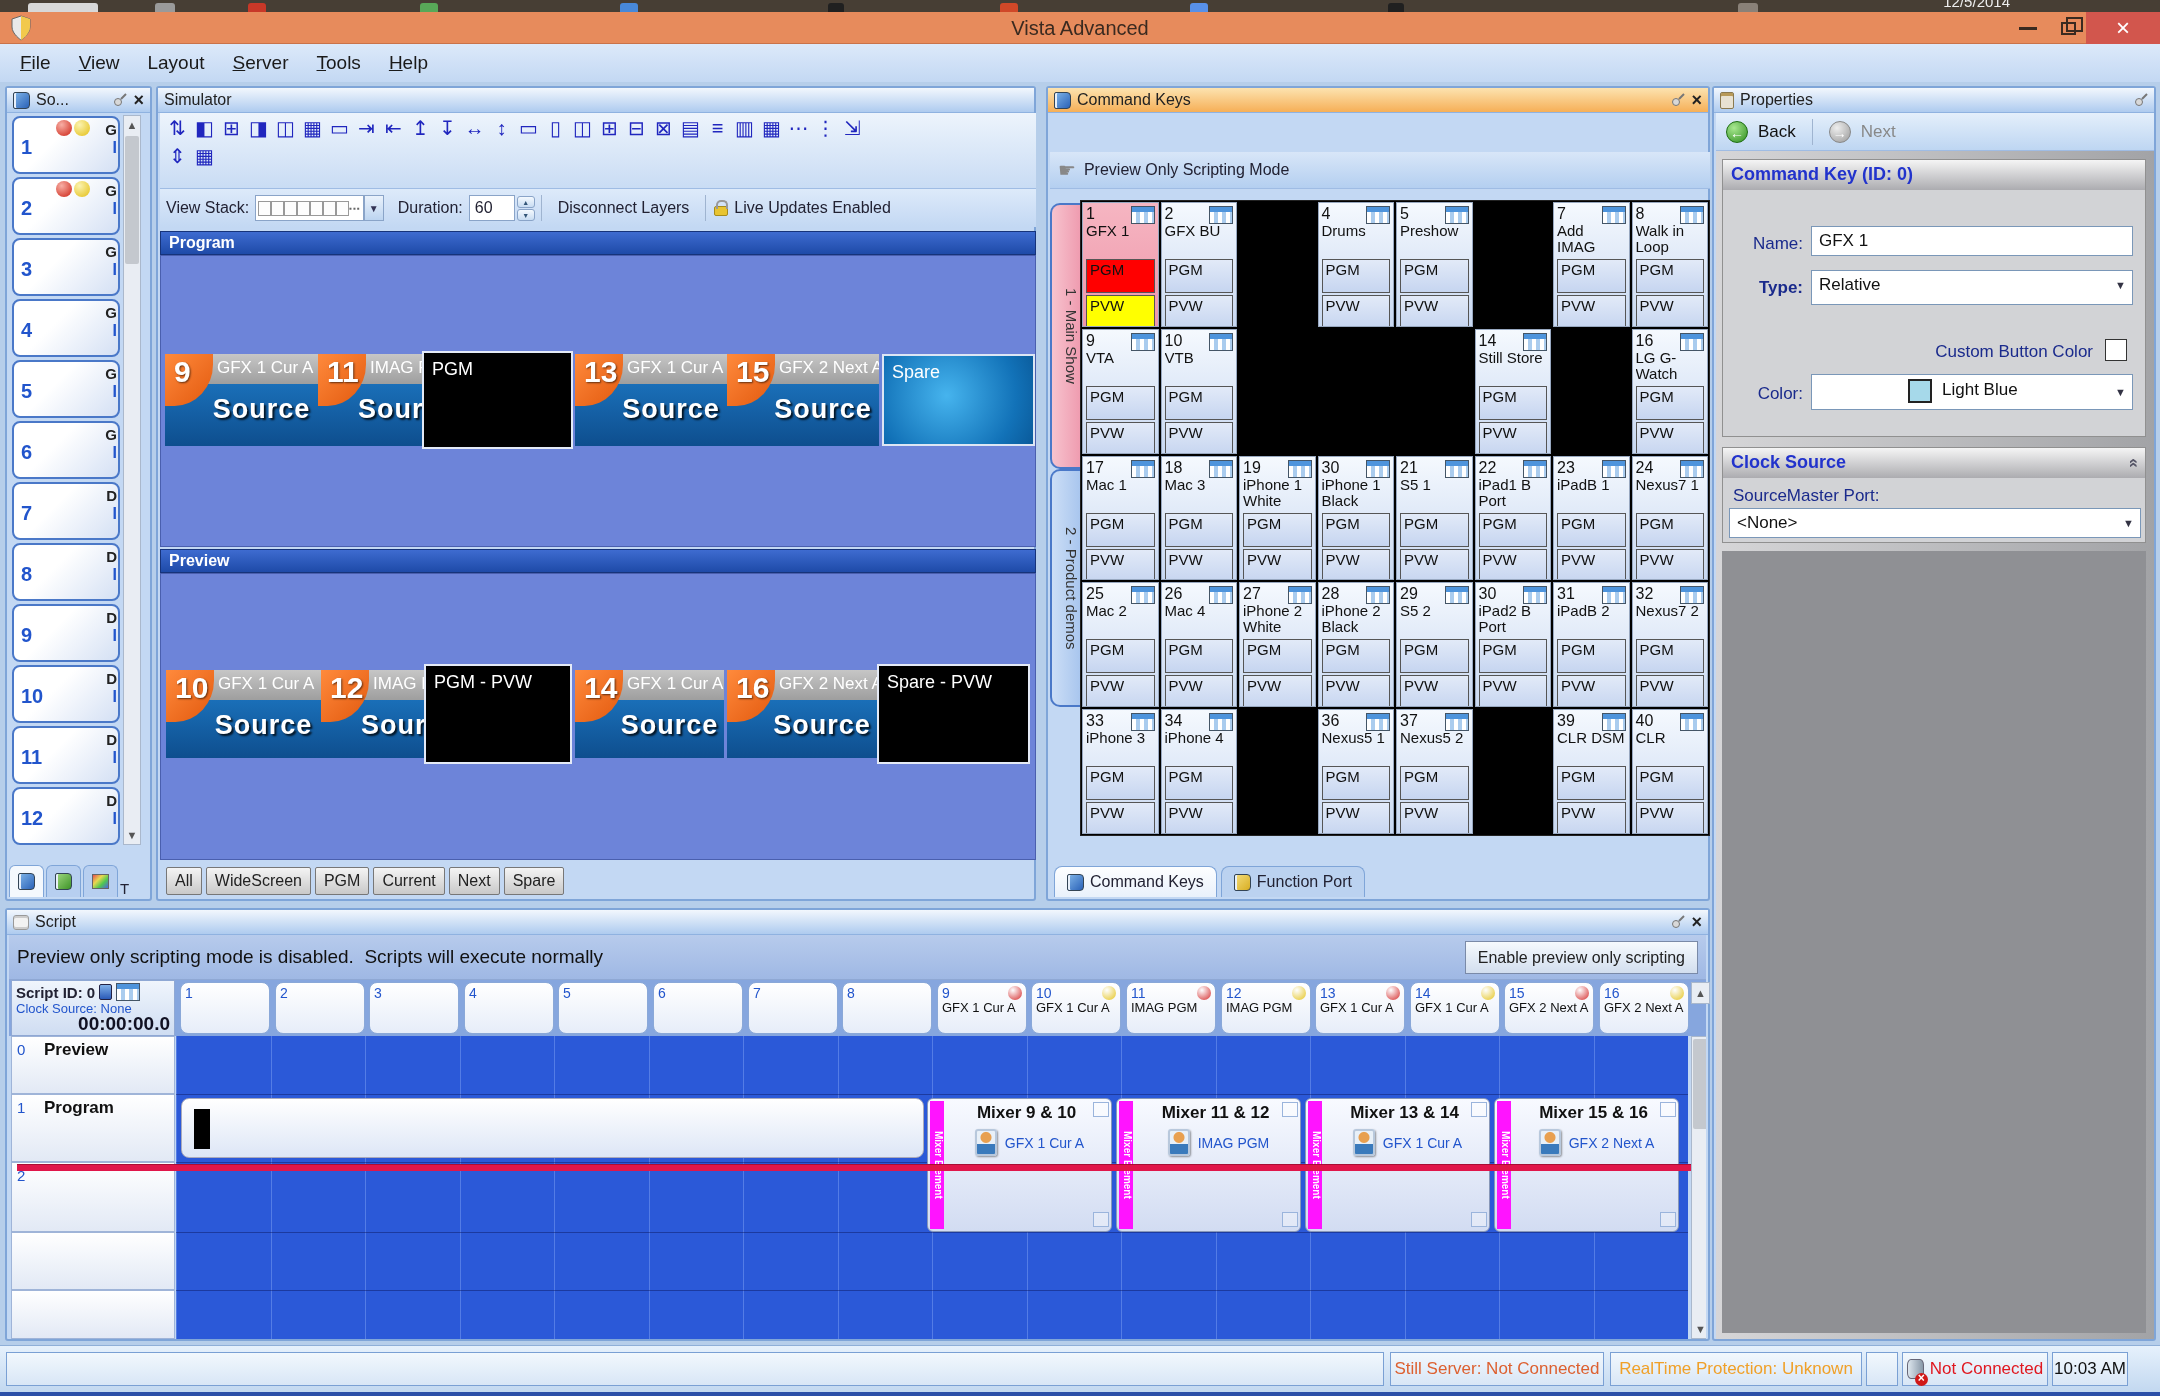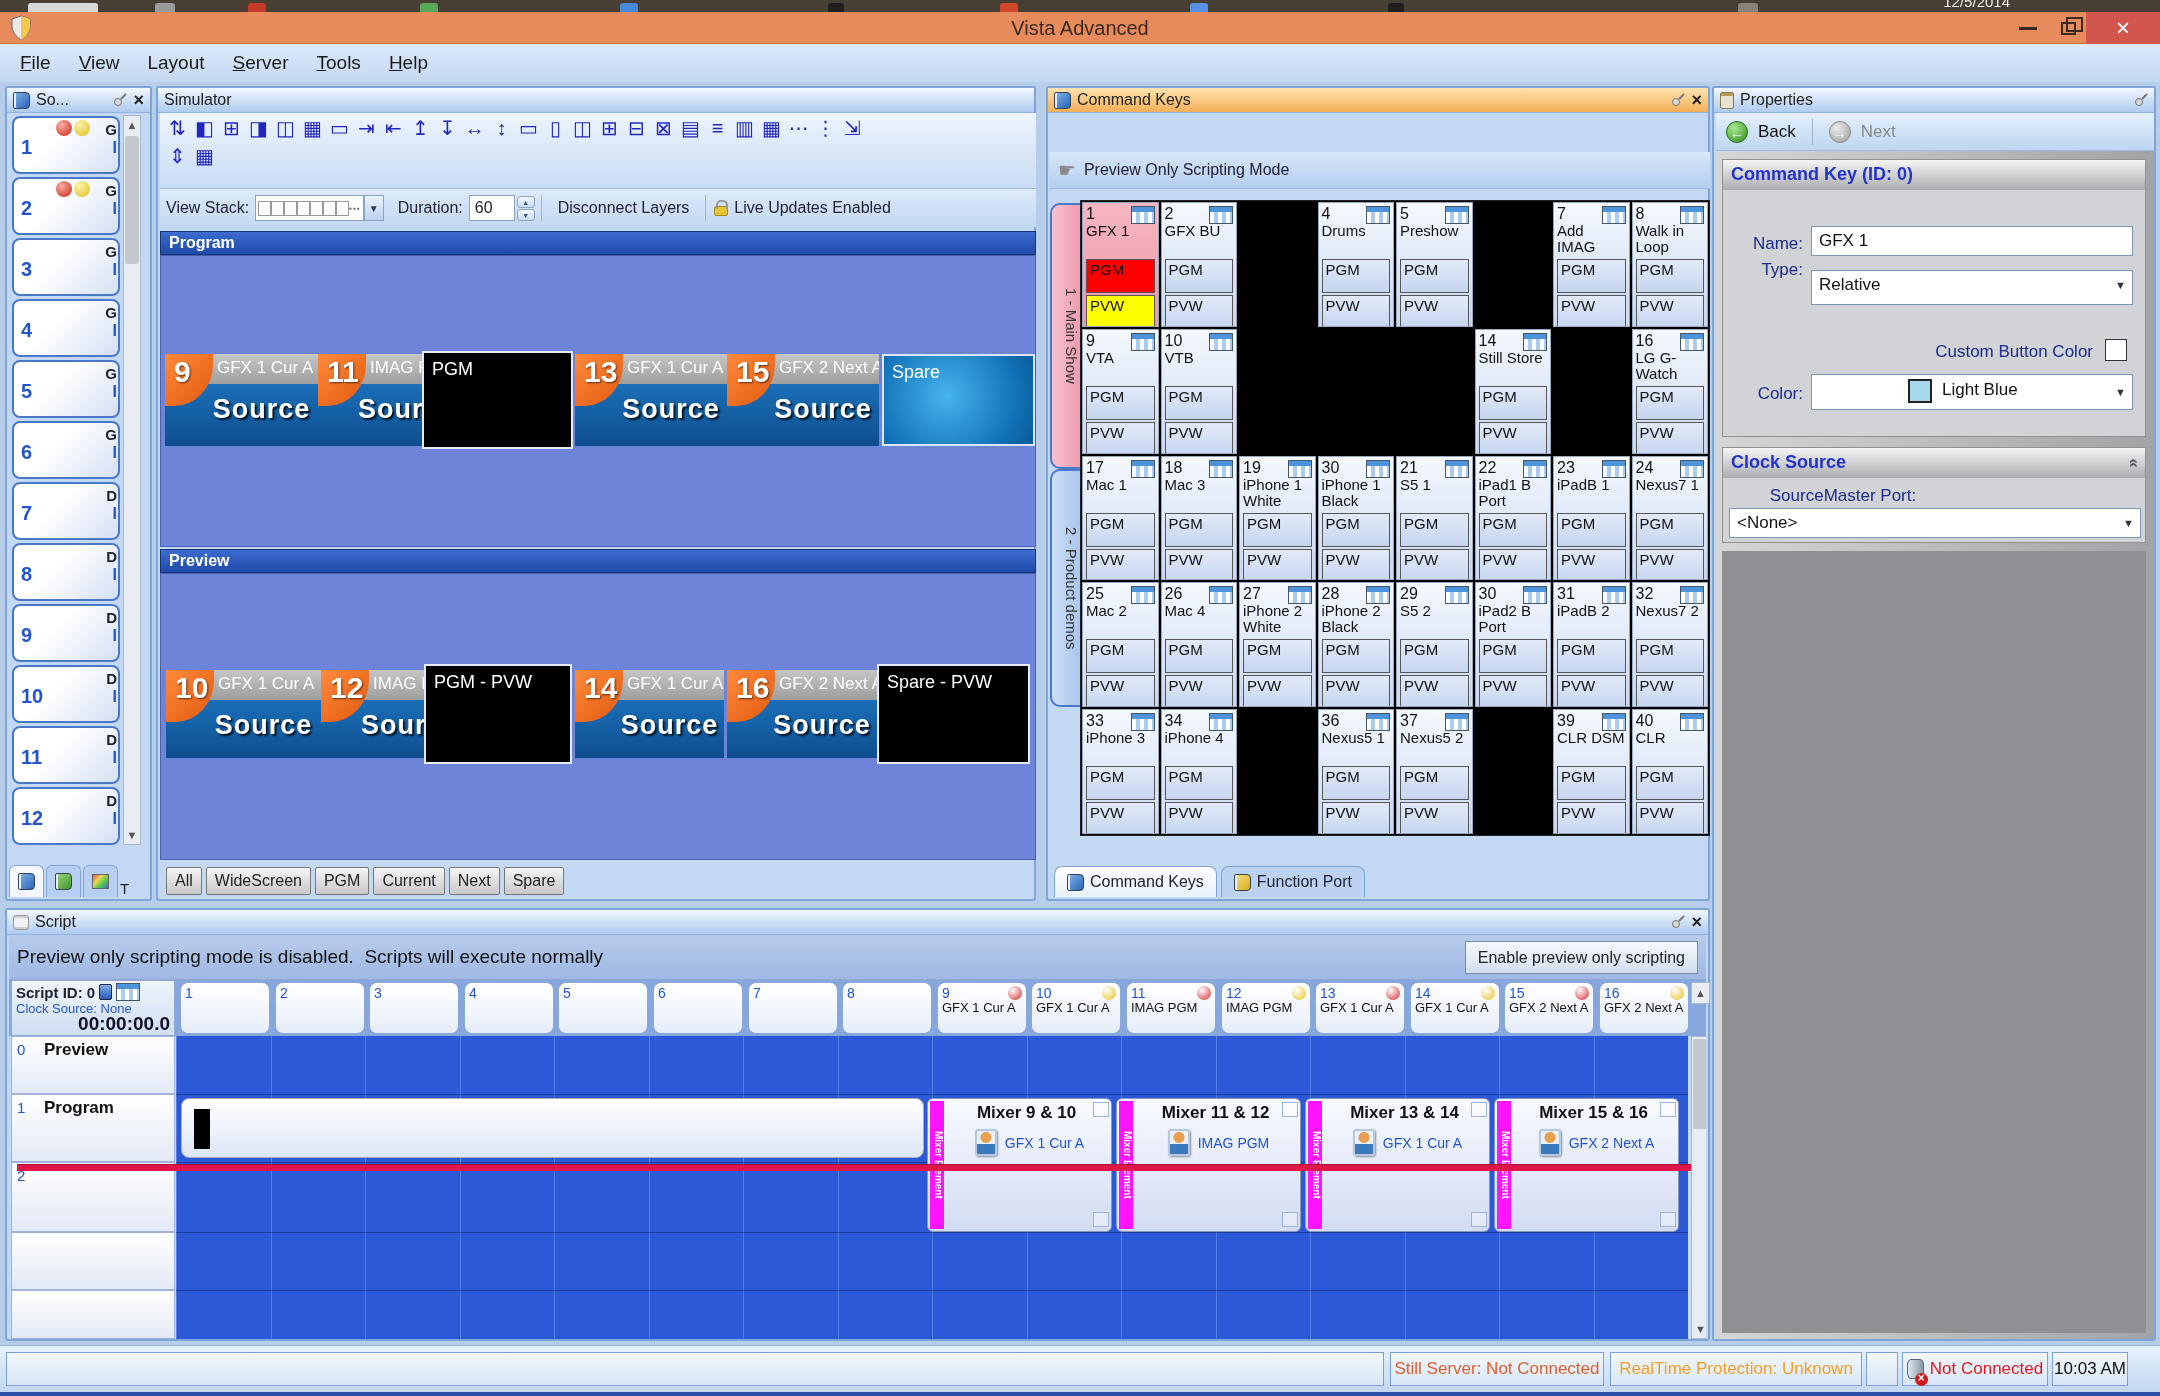--- a/index.html
+++ b/index.html
@@ -721,34 +721,34 @@
     <span class="navc gray">→</span>
     <span style="color:#888;">Next</span>
   </div>
   <div class="prop-body">
     <div class="prop-sec" style="top:8px; height:278px;">
       <div class="sec-hdr">
           <span>Command Key (ID: 0)</span>
         </div>
       <span class="flabel" style="left:10px; top:74px; width:70px;">Name:</span>
       <span class="fval" style="left:88px; top:66px; width:322px; height:30px;">GFX 1</span>
-      <span class="flabel" style="left:10px; top:100px; width:70px;">Type:</span>
+      <span class="flabel" style="left:10px; top:118px; width:70px;font-weight:bold;">Type:</span>
       <span class="fval" style="left:88px; top:110px; width:322px; height:35px;"><span>Relative</span><span class="ddarrow">▼</span></span>
       <span class="flabel" style="left:130px; top:182px; width:240px;">Custom Button Color</span>
       <span class="cbox" style="left:382px; top:179px;"></span>
       <span class="flabel" style="left:10px; top:224px; width:70px;">Color:</span>
       <span class="fval" style="left:88px; top:214px; width:322px; height:36px; padding-left:96px;"><span class="swatch" id="color-swatch" style="background: rgb(166, 217, 234);"></span><span>Light Blue</span><span class="ddarrow" style="top:11px;">▼</span></span>
     </div>
     <div class="prop-sec" style="top:296px; height:96px;">
       <div class="sec-hdr">
           <span>Clock Source</span>
           <span class="sp"></span>
           <span class="chev">«</span>
         </div>
-      <span class="flabel" style="left:10px; top:38px; width:220px; text-align:center;">SourceMaster Port:</span>
+      <span class="flabel" style="left:10px; top:38px; width:220px; text-align:left;">SourceMaster Port:</span>
       <span class="fval" style="left:6px; top:60px; width:412px; height:30px;"><span>&lt;None&gt;</span><span class="ddarrow">▼</span></span>
     </div>
     <div class="prop-dark"></div>
   </div>
 </section>
 
 <section class="panel" style="left:5px; top:908px; width:1705px; height:433px;">
   <div class="ptitle">
     <span class="scrollic"></span>
     <span>Script</span>

